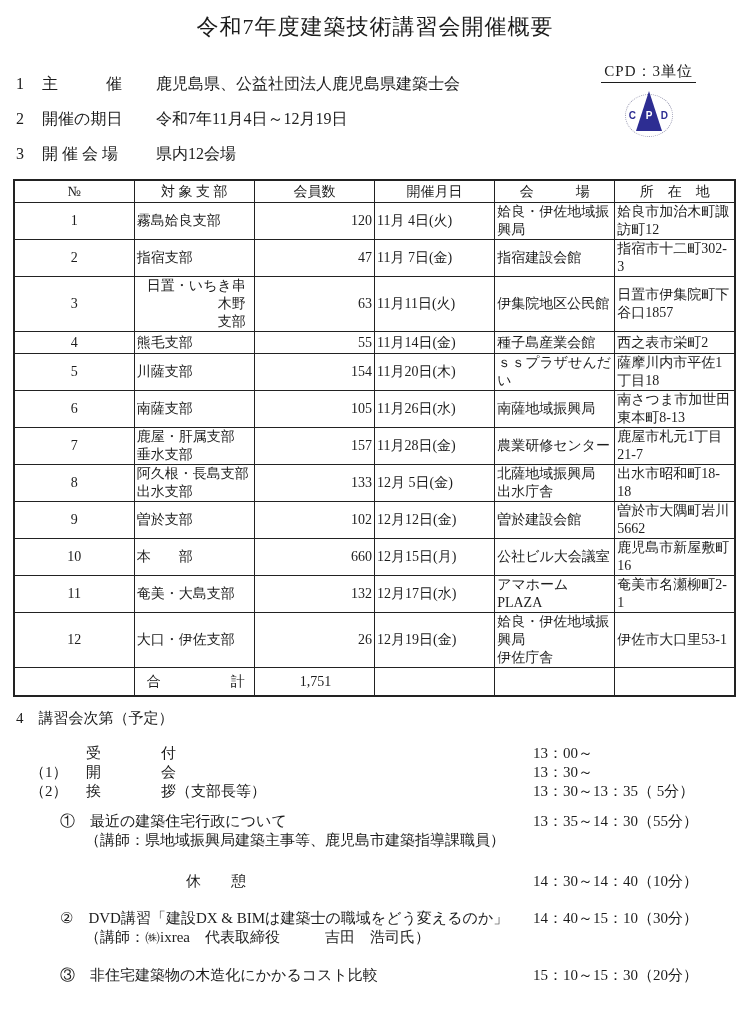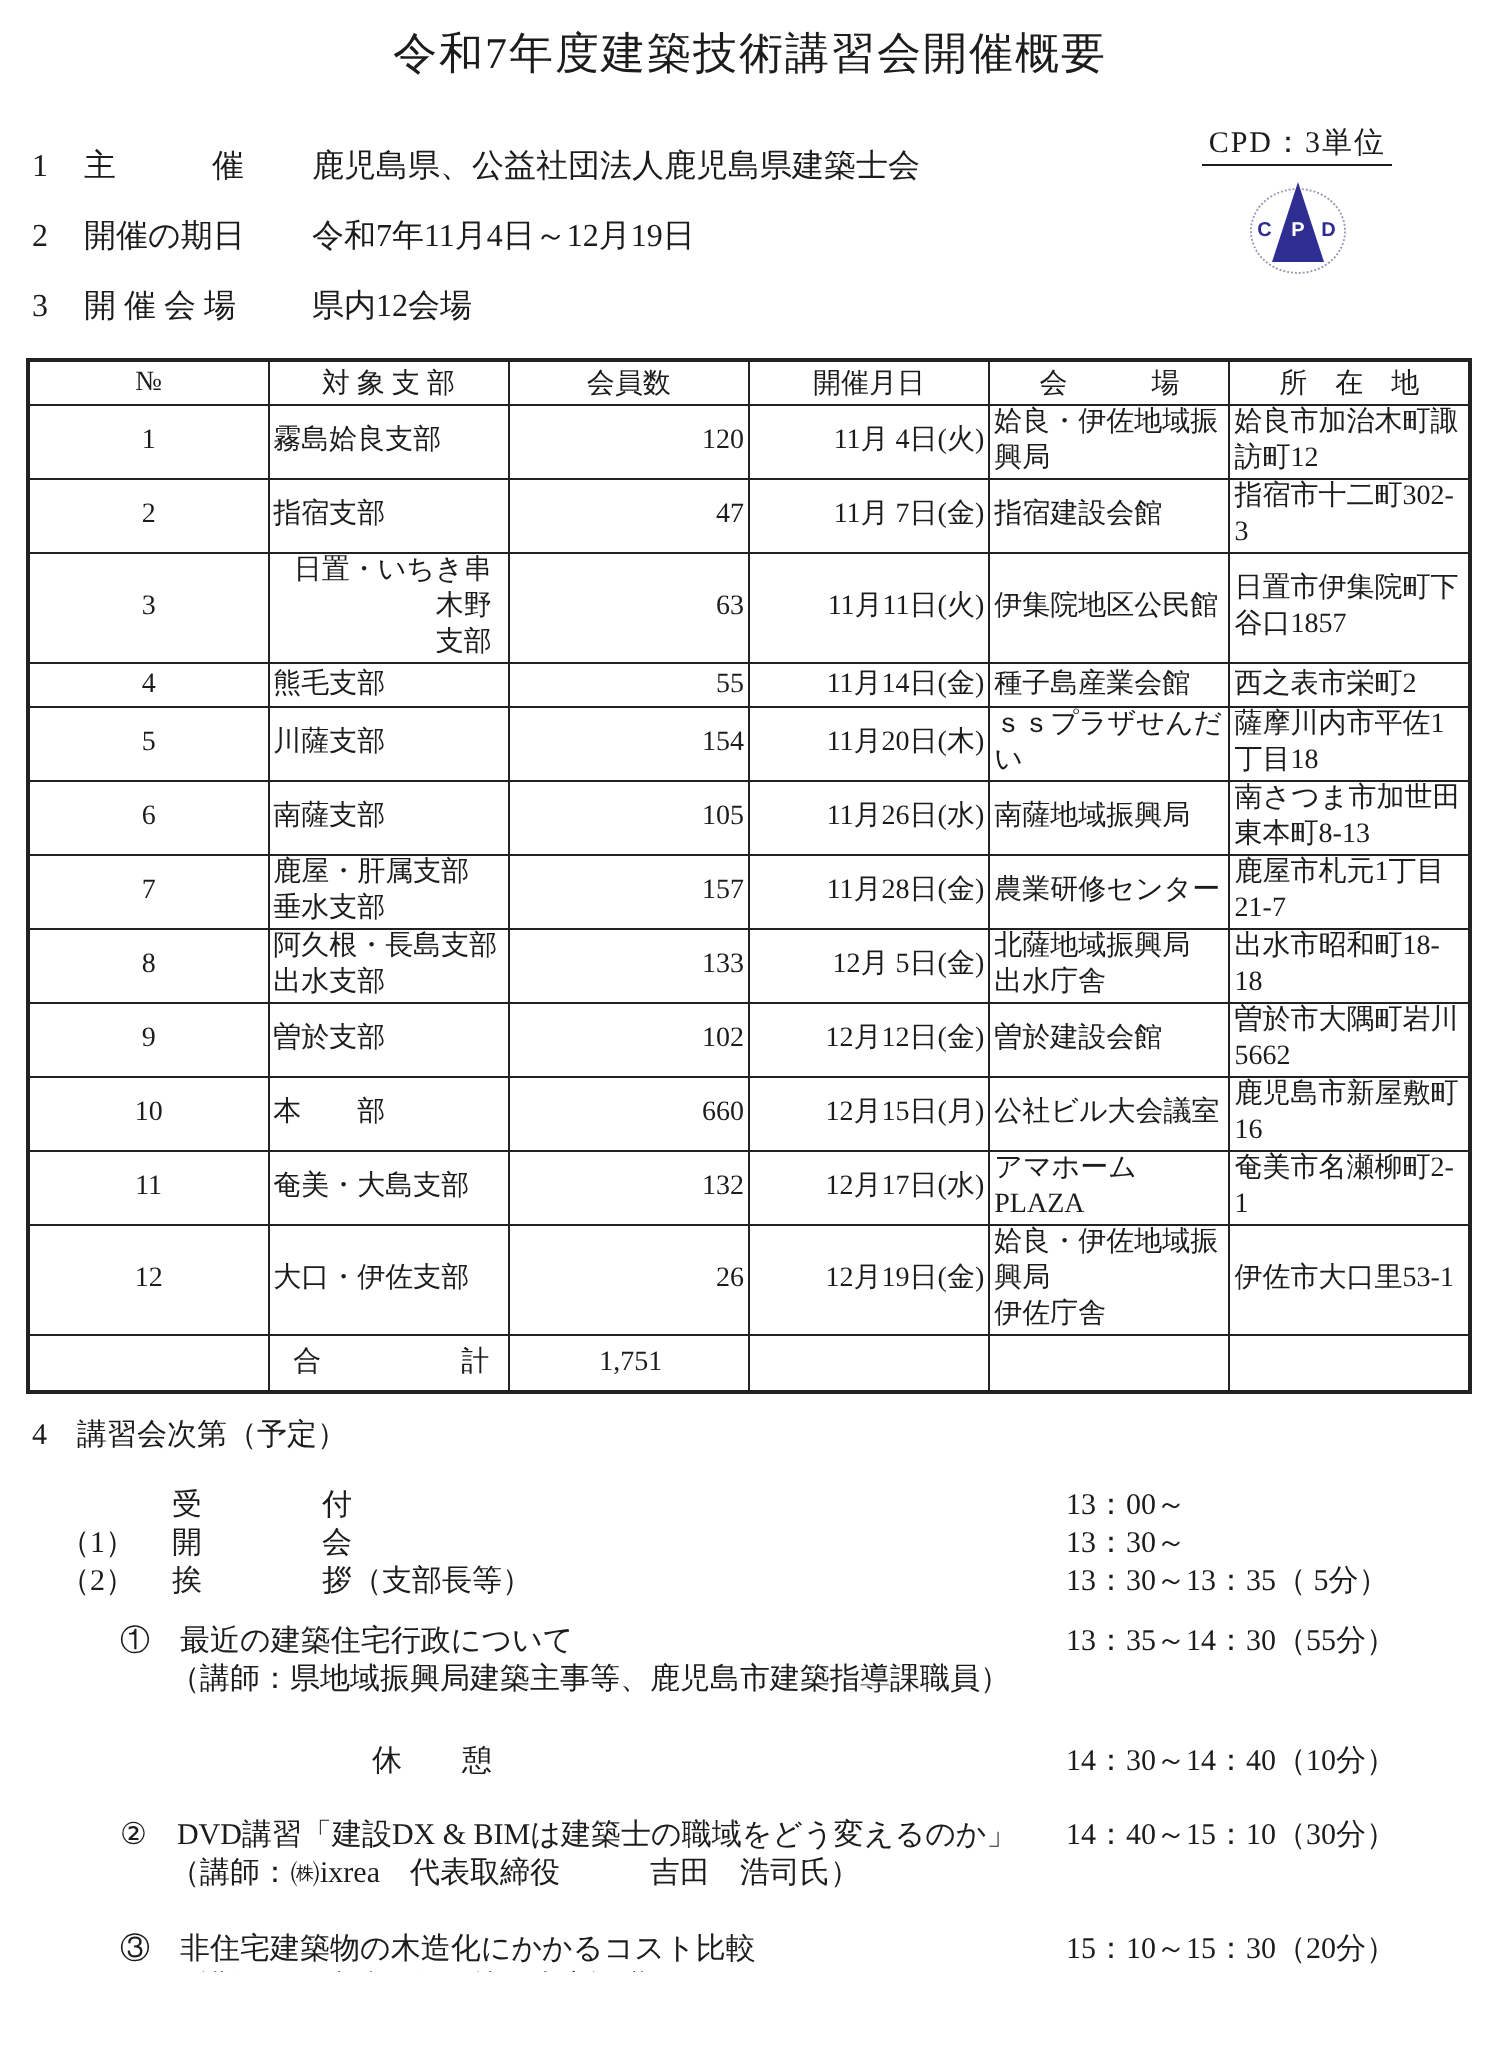--- a/index.html
+++ b/index.html
@@ -73,21 +73,21 @@
     border: 1px solid #222222;
     padding: 0 2px;
     vertical-align: middle;
     overflow: hidden;
   }
   .venues th { font-weight: normal; height: 21px; white-space: pre; text-align: center; }
   .venues td { line-height: 18px; height: 21px; }
   .col-no      { width: 29px;  text-align: center; }
   .col-branch  { width: 143px; text-align: left; padding-left: 5px; white-space: pre-line; }
   .col-members { width: 53px;  text-align: right; padding-right: 3px; }
-  .col-date    { width: 113px; text-align: right; padding-left: 8px; white-space: pre; margin-left: 11px; }
+  .col-date    { width: 113px; text-align: left; padding-left: 8px; white-space: pre; margin-left: 11px; }
   .col-venue   { width: 158px; text-align: left; padding-left: 6px; white-space: pre-line; }
   .col-address { width: 215px; text-align: left; padding-left: 6px; }
   .venues tbody tr:nth-of-type(3) .col-branch { text-align: right; padding-right: 8px; }
   .total-row td { height: 27px; }
   .total-row .total-label { white-space: pre; padding-left: 12px; }
   .total-row .col-members { text-align: center; padding-right: 0; }
   
   .schedule { position: relative; margin: 12px 0 0 16px; font-size: 15px; line-height: 19px; }
   .sched-heading { white-space: pre; }
   .open-rows { margin-top: 16px; }

